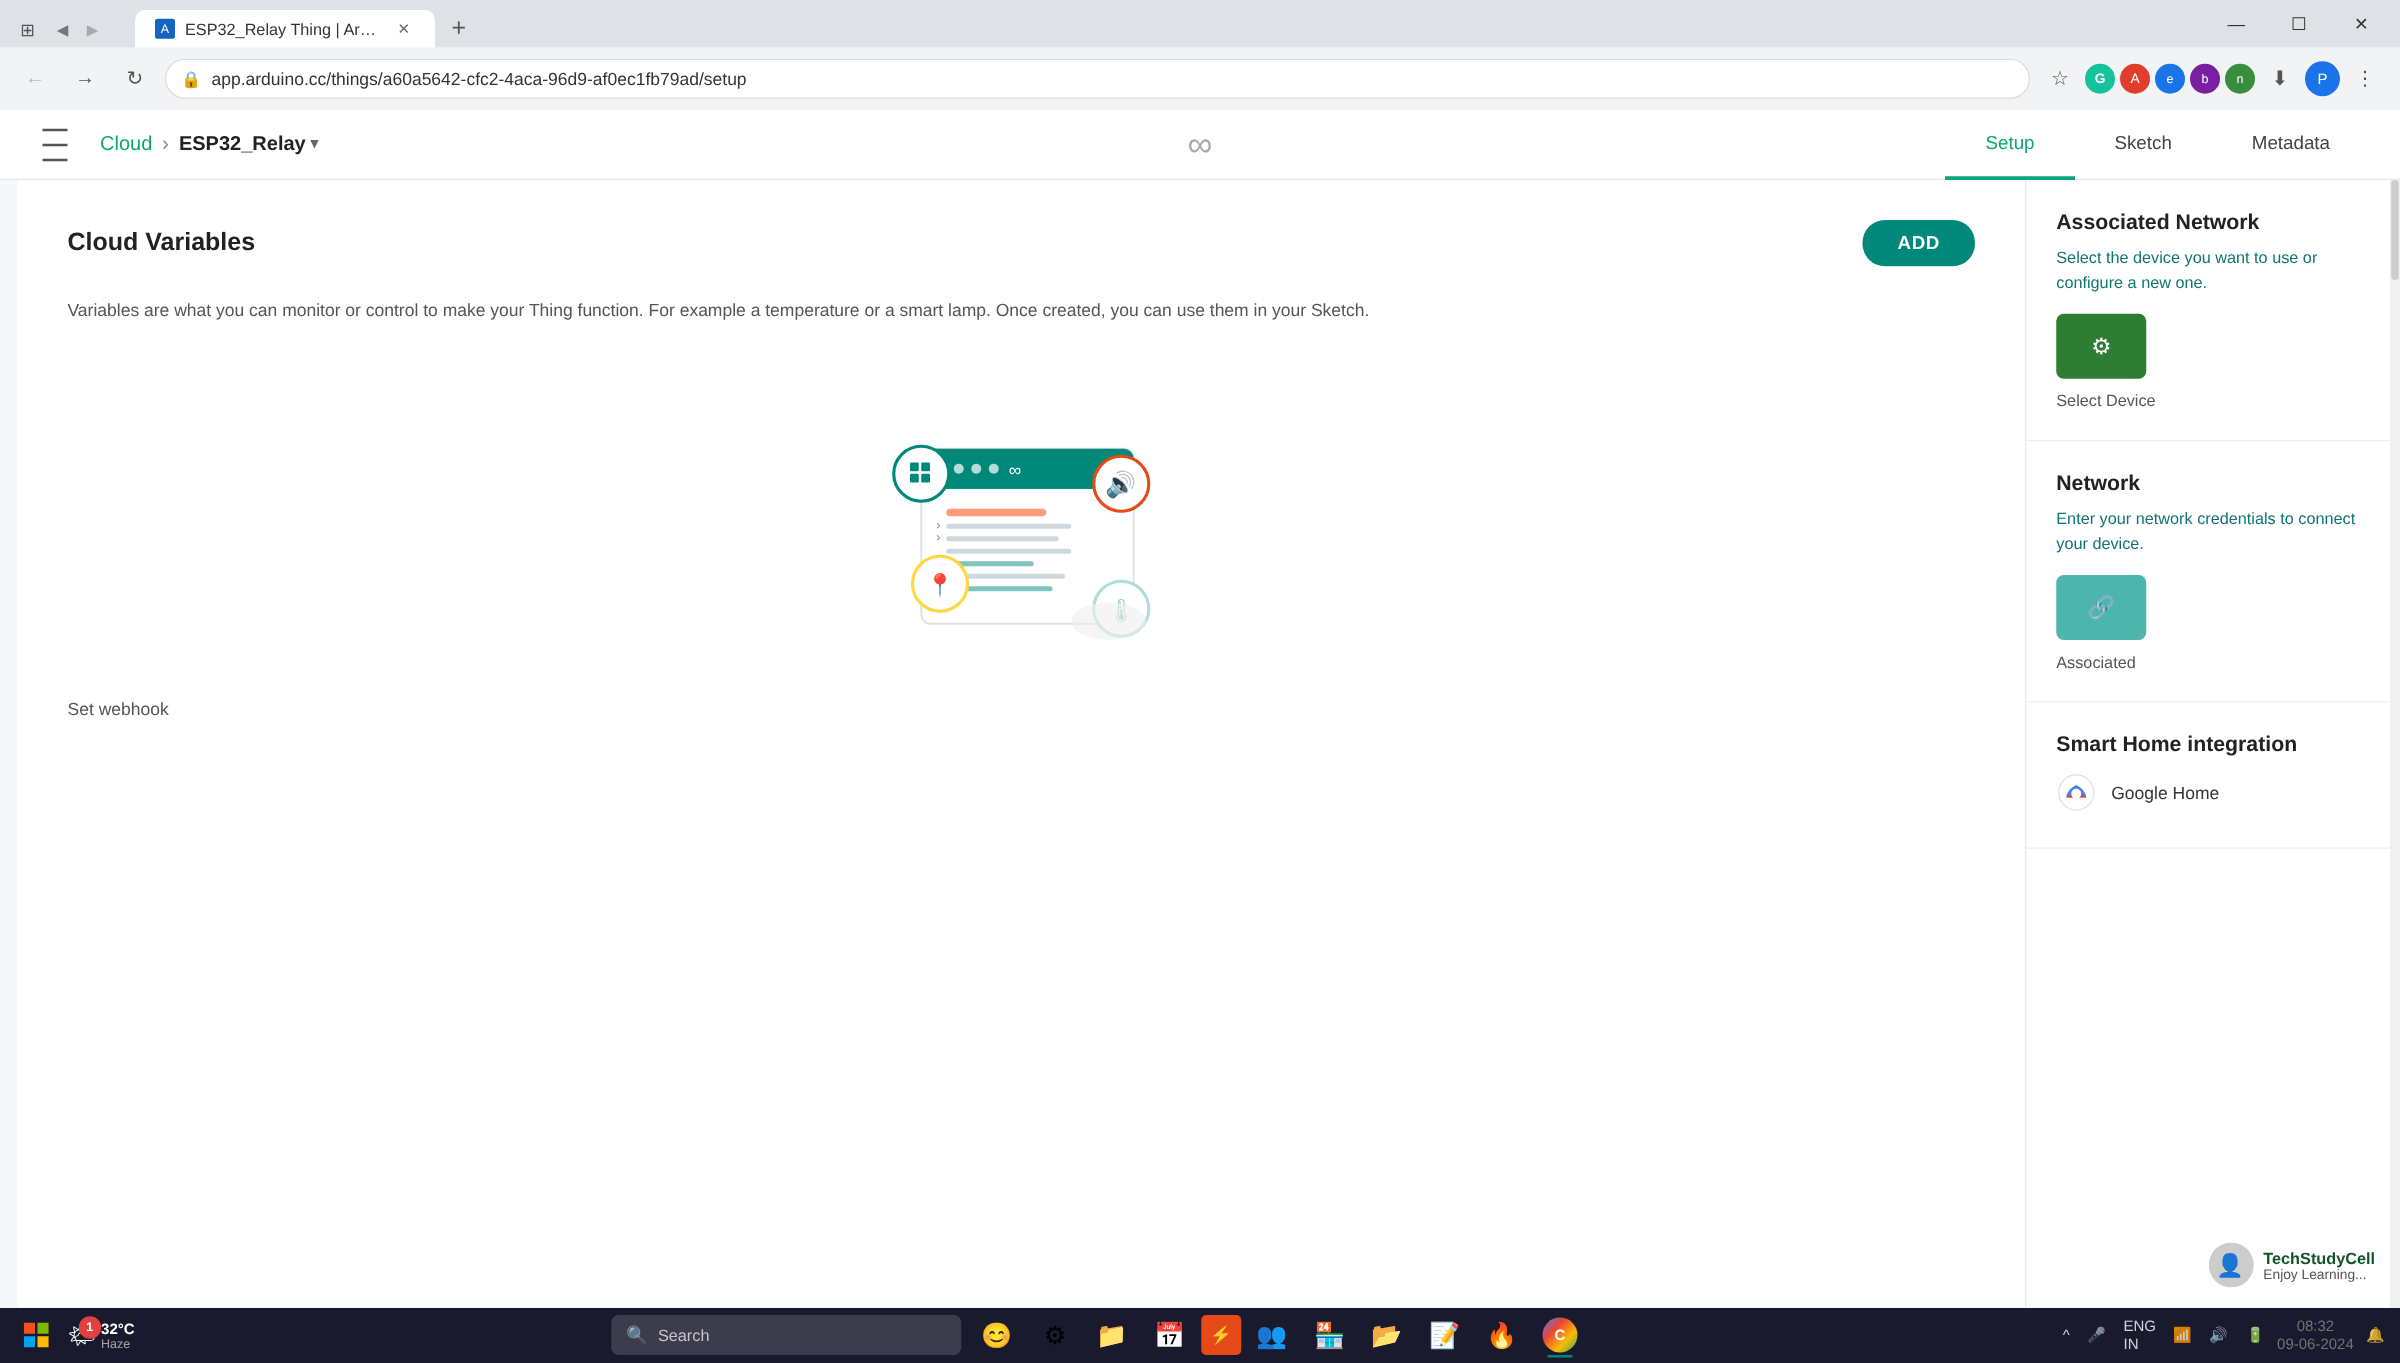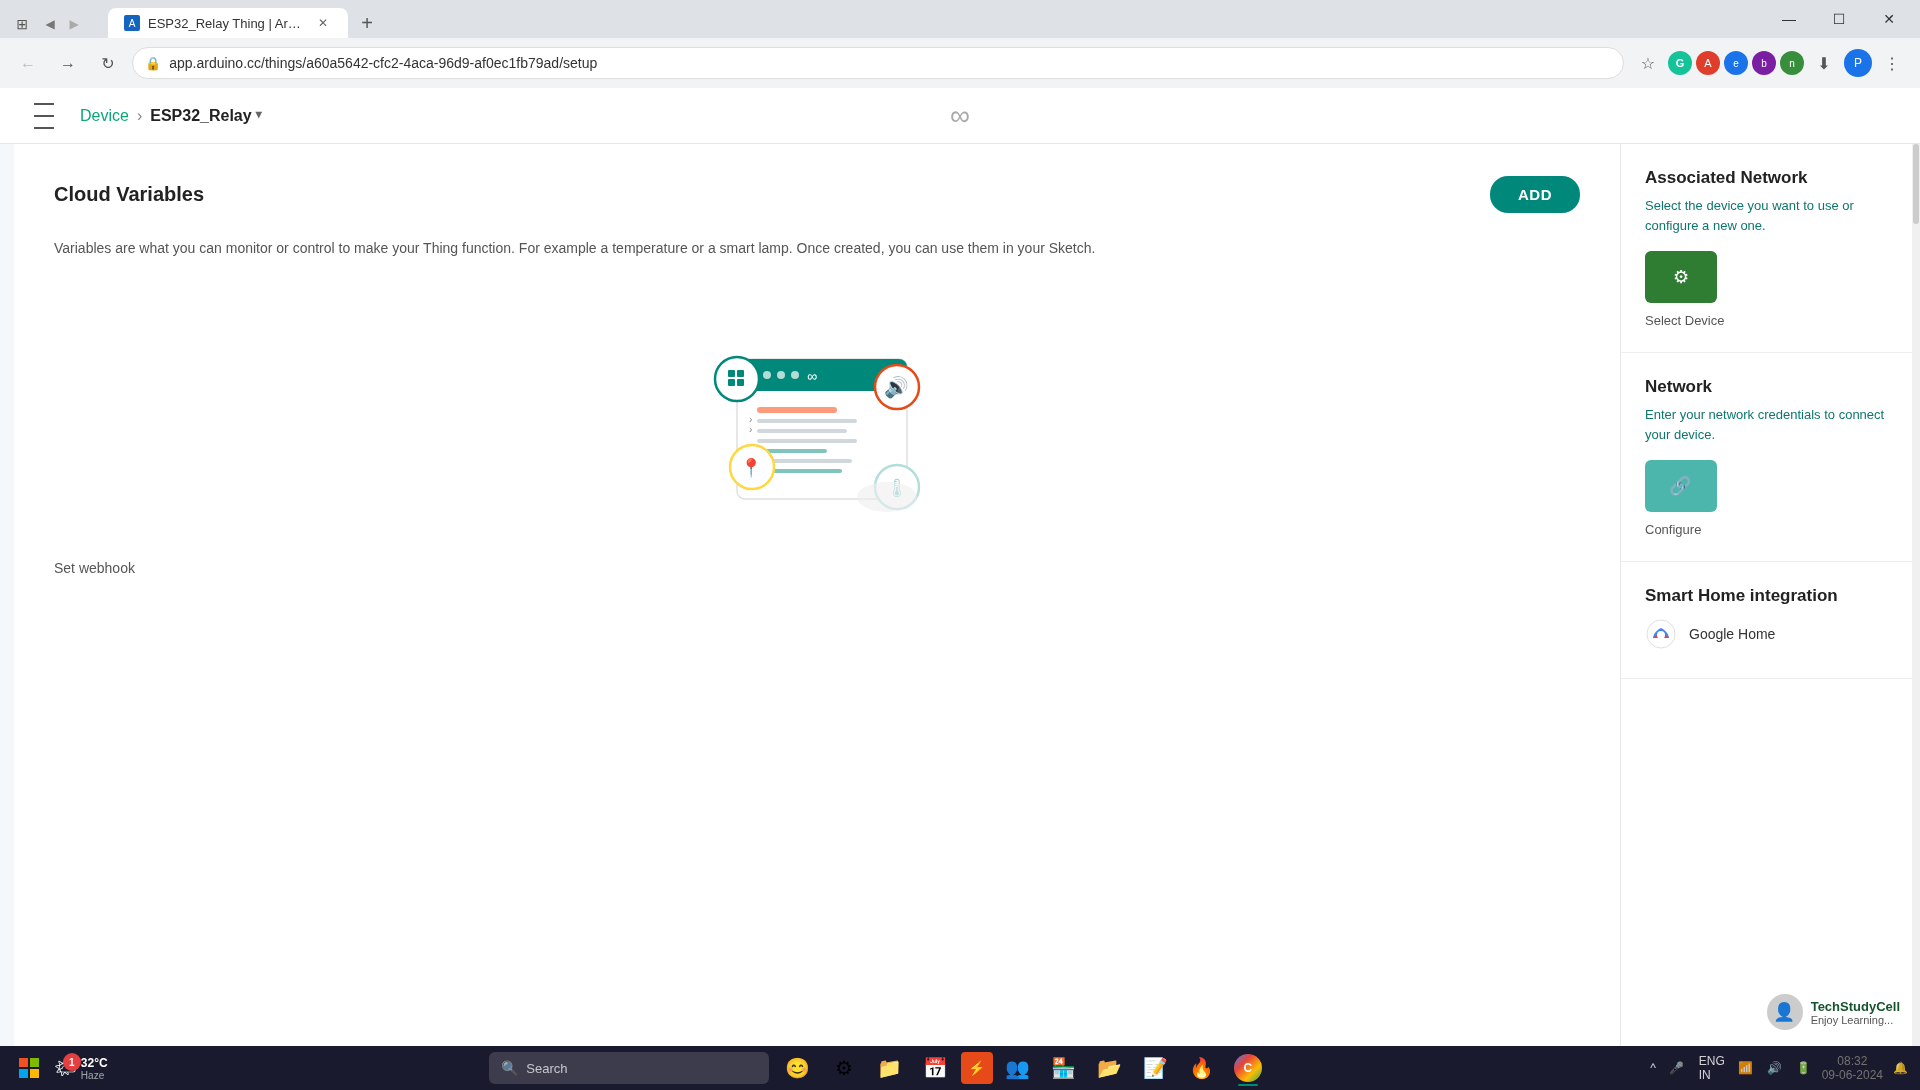--- a/index.html
+++ b/index.html
@@ -135,29 +135,34 @@
 
   <div class="app-header" style="position:relative;">
     <div class="hamburger">
       <div style="display:flex;flex-direction:column;gap:4px;">
         <span style="display:block;width:20px;height:2px;background:#555;"></span>
         <span style="display:block;width:20px;height:2px;background:#555;"></span>
         <span style="display:block;width:20px;height:2px;background:#555;"></span>
       </div>
     </div>
     <div class="breadcrumb">
-      <span class="breadcrumb-things">Device</span>
+      <span class="breadcrumb-things">Cloud</span>
       <span class="breadcrumb-sep">›</span>
       <span class="breadcrumb-current">
         <span>ESP32_Relay</span>
         <span class="dropdown-arrow">▾</span>
       </span>
     </div>
     <div class="logo">
       <span style="font-size:28px;color:#aaa;">∞</span>
+    </div>
+    <div class="right-tabs">
+      <div class="header-tab active">Setup</div>
+      <div class="header-tab">Sketch</div>
+      <div class="header-tab">Metadata</div>
     </div>
   </div>
 
   <div class="main-content">
 
     <div class="left-panel">
       <div class="cloud-variables-header">
         <span class="cloud-variables-title">Cloud Variables</span>
         <button class="add-btn">ADD</button>
       </div>
@@ -226,21 +231,21 @@
           </div>
         </div>
 
         <div class="section">
           <div class="section-title">Network</div>
           <div class="section-desc">Enter your network credentials to connect your device.</div>
           <div class="device-btn-wrap">
             <button class="teal-btn" style="background:#4db6ac; width:72px; height:52px;">
               <span style="font-size:18px; color:white;">🔗</span>
             </button>
-            <span class="btn-label">Configure</span>
+            <span class="btn-label">Associated</span>
           </div>
         </div>
 
         <div class="section">
           <div class="section-title">Smart Home integration</div>
           <div class="google-home-item">
 
             <svg width="32" height="32" viewBox="0 0 32 32">
               <circle cx="16" cy="16" r="14" fill="white" stroke="#e0e0e0" stroke-width="1"></circle>
               <path d="M8 20 C8 20 8 14 16 10 C24 14 24 20 24 20 Z" fill="#4285F4"></path>

